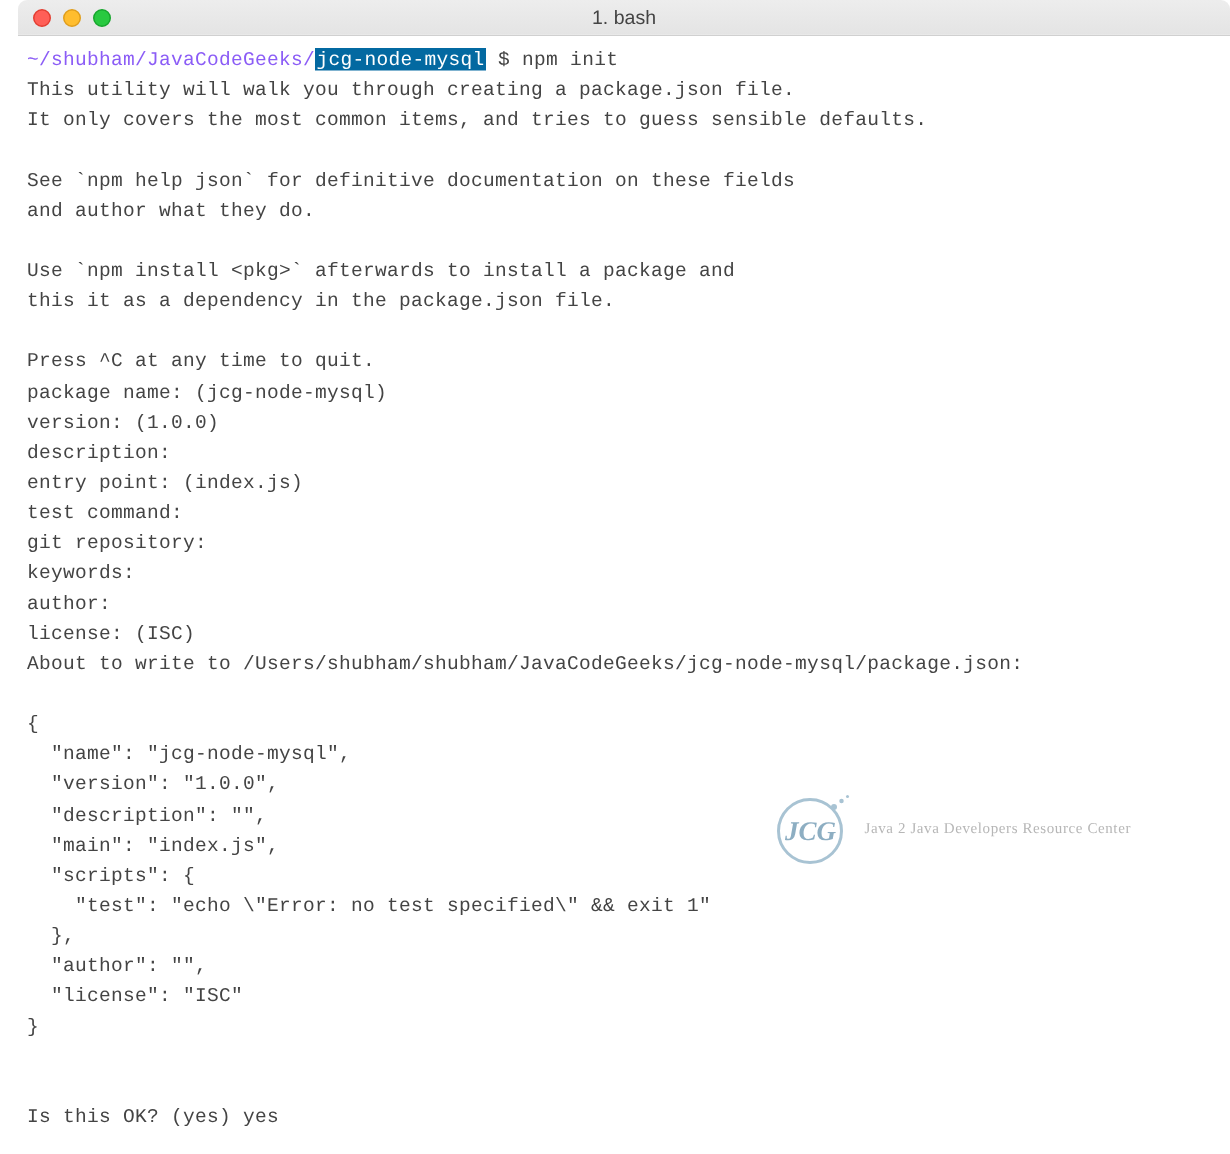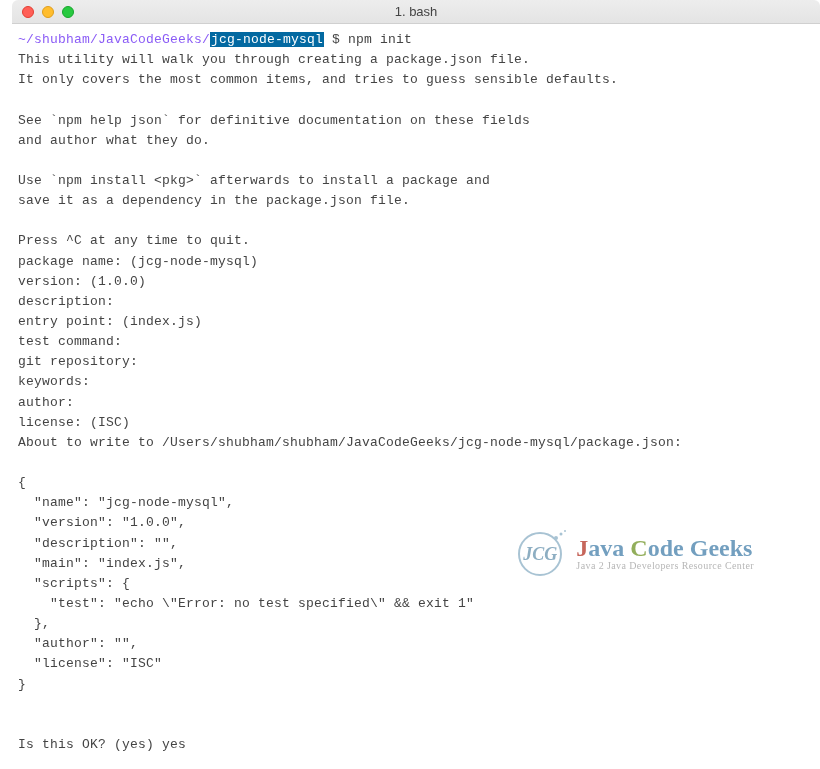--- a/index.html
+++ b/index.html
@@ -130,21 +130,21 @@
 </div>
 
 <div class="terminal"><span class="path">~/shubham/JavaCodeGeeks/</span><span class="hl">jcg-node-mysql</span><span class="dollar"> $ </span><span>npm init</span>
 <span>This utility will walk you through creating a package.json file.</span>
 <span>It only covers the most common items, and tries to guess sensible defaults.</span>
 <span></span>
 <span>See `npm help json` for definitive documentation on these fields</span>
 <span>and author what they do.</span>
 <span></span>
 <span>Use `npm install &lt;pkg&gt;` afterwards to install a package and</span>
-<span>save it as a dependency in the package.json file.</span>
+<span>this it as a dependency in the package.json file.</span>
 <span></span>
 <span>Press ^C at any time to quit.</span>
 <span>package name: (jcg-node-mysql)</span>
 <span>version: (1.0.0)</span>
 <span>description:</span>
 <span>entry point: (index.js)</span>
 <span>test command:</span>
 <span>git repository:</span>
 <span>keywords:</span>
 <span>author:</span>
@@ -165,16 +165,15 @@
 <span></span>
 <span></span>
 <span>Is this OK? (yes) yes</span></div>
 
 <div class="watermark">
   <div class="wm-circle-wrap">
     <div class="dots"></div>
     <div class="wm-circle">JCG</div>
   </div>
   <div class="wm-text">
-    <div class="wm-main"><span class="wm-j">J</span><span class="wm-rest">ava </span><span class="wm-c">C</span><span class="wm-rest">ode </span><span class="wm-g">G</span><span class="wm-rest">eeks</span></div>
     <div class="wm-sub">Java 2 Java Developers Resource Center</div>
   </div>
 </div>
 
 </body></html>

